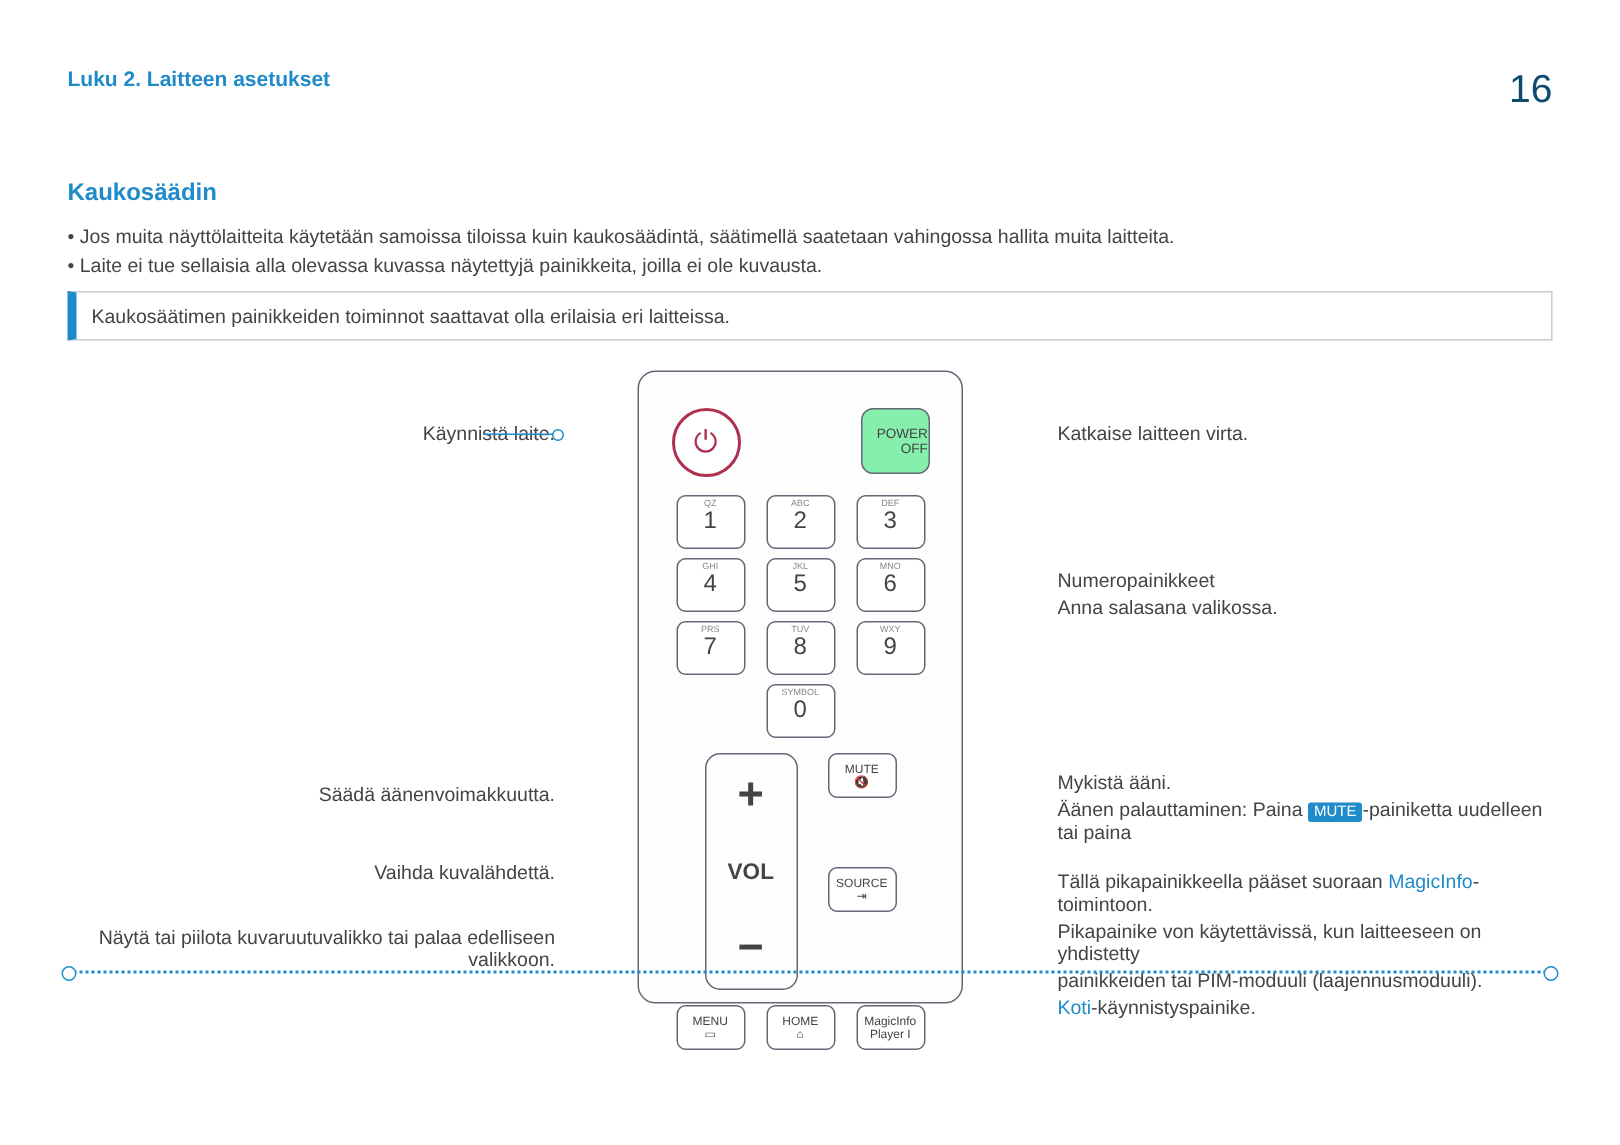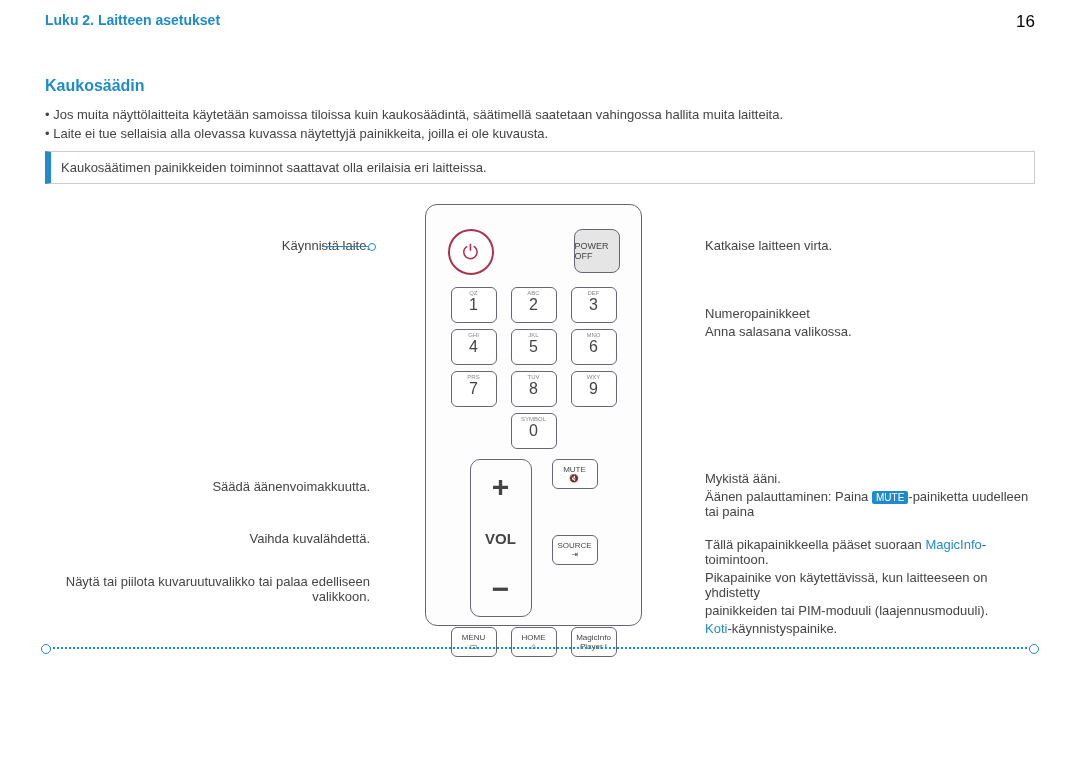--- a/index.html
+++ b/index.html
@@ -8,30 +8,30 @@
     background: #fff;
     color: #444;
     width: 1080px;
     height: 763px;
     position: relative;
     font-size: 13px;
   }
   .header {
     display: flex;
     justify-content: space-between;
-    padding: 12px 45px 10px;
+    padding: 44px 45px 10px;
   }
   .chapter {
     color: #1f8bca;
     font-size: 14px;
     font-weight: bold;
   }
   .page-num {
-    color: #000000;
-    font-size: 17px;
+    color: #0c4a6e;
+    font-size: 26px;
   }
   .title {
     color: #1f8bca;
     font-size: 16px;
     font-weight: bold;
     margin: 35px 0 12px 45px;
   }
   .bullets {
     margin: 0 45px 8px;
   }
@@ -71,22 +71,22 @@
     border: 2px solid #b03050; border-radius: 50%;
     display: flex; align-items: center; justify-content: center;
     color: #b03050; font-size: 20px;
     background: #fff;
     margin-top: 18px;
   }
   .spacer { width: 52px; }
   .pwroff {
     width: 44px; height: 42px;
     border: 1px solid #667; border-radius: 8px;
-    background: #e5e5e5;
-    display:flex; flex-direction:column; align-items:flex-start; justify-content:center;
+    background: #86efac;
+    display:flex; flex-direction:column; align-items:flex-end; justify-content:center;
     font-size: 9px;
     margin-top: 18px;
   }
   .key {
     width: 44px; height: 34px;
     border: 1px solid #667; border-radius: 6px;
     display:flex; flex-direction:column; align-items:center; justify-content:center;
     background: #fff;
     font-size: 16px;
     position: relative;
@@ -243,21 +243,21 @@
 
   <div class="callout-left" style="top:34px">Käynnistä laite.</div>
   <div class="ldr" style="top:42px; left:415px; width:-1px; right:663px; left:auto; width:50px"></div>
 
   <div class="callout-left" style="top:275px">Säädä äänenvoimakkuutta.</div>
   <div class="callout-left" style="top:327px">Vaihda kuvalähdettä.</div>
   <div class="callout-left" style="top:370px">Näytä tai piilota kuvaruutuvalikko tai palaa edelliseen valikkoon.</div>
 
   <div class="callout-right" style="top:34px">Katkaise laitteen virta.</div>
 
-  <div class="callout-right" style="top:102px">
+  <div class="callout-right" style="top:132px">
     <div class="line">Numeropainikkeet</div>
     <div class="line">Anna salasana valikossa.</div>
   </div>
 
   <div class="callout-right" style="top:267px">
     <div class="line">Mykistä ääni.</div>
     <div class="line">
       <span>Äänen palauttaminen: Paina </span><span class="chip-blue">MUTE</span><span>-painiketta uudelleen tai paina</span>
     </div>
   </div>

